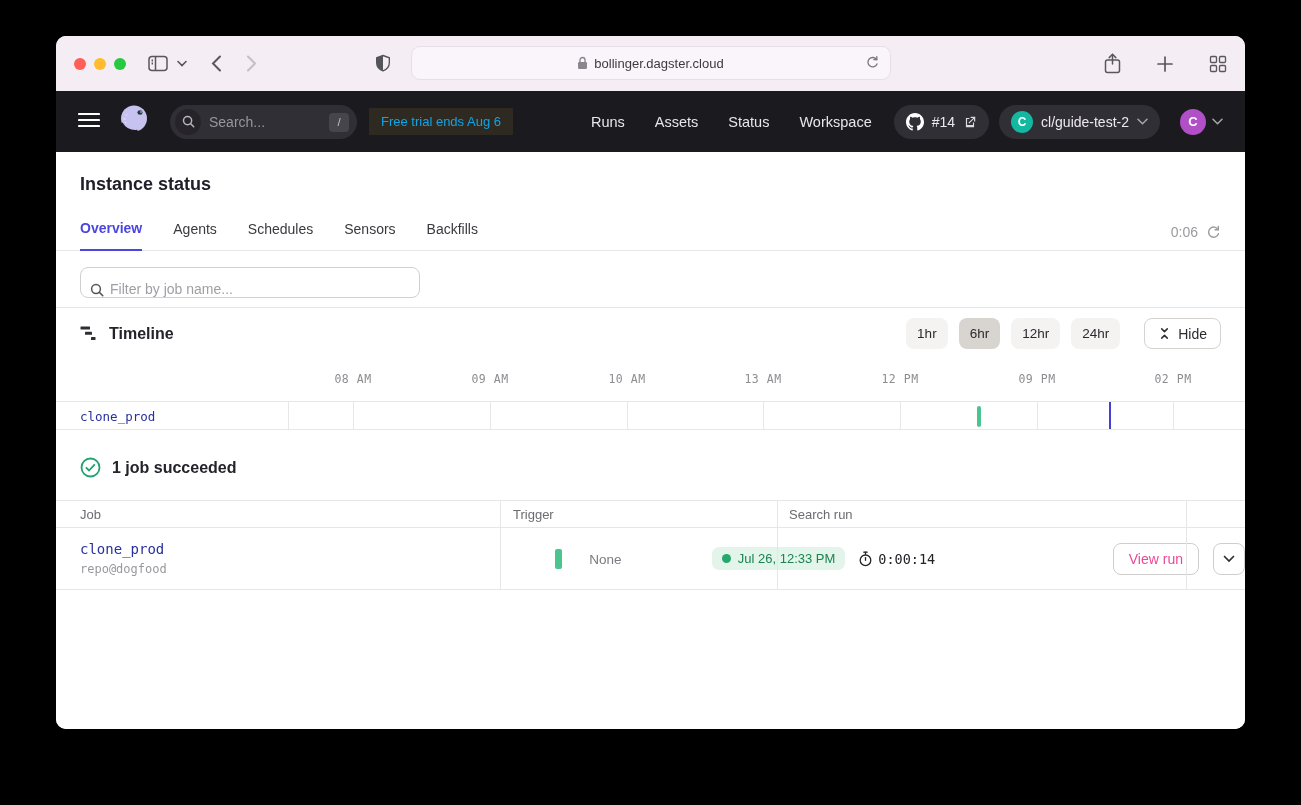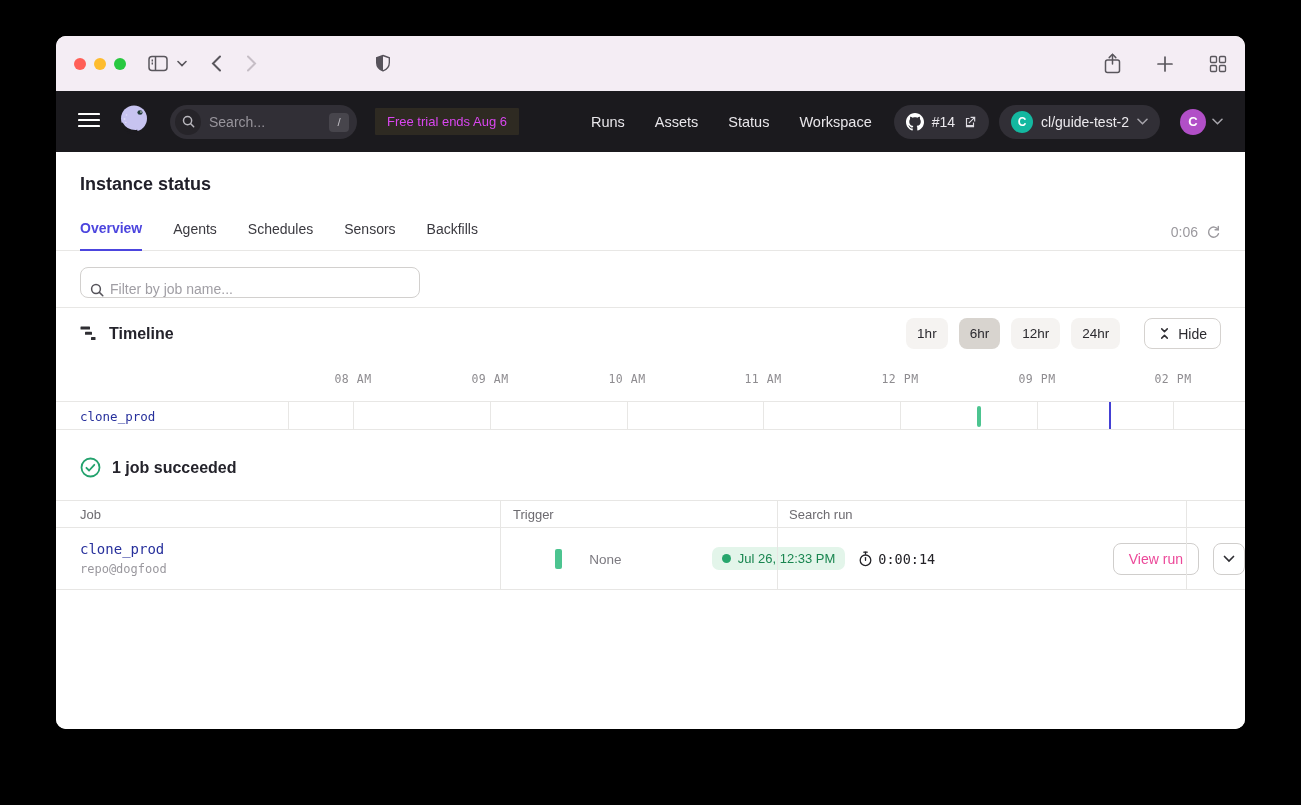--- a/index.html
+++ b/index.html
@@ -32,22 +32,22 @@
   .logo { margin-right:18px; }
   .search-pill { position:relative; width:187px; height:34px; background:#312f36; border-radius:17px;
     display:flex; align-items:center; padding-left:5px; }
   .search-circle { width:26px; height:26px; border-radius:50%; background:#262429;
     display:flex; align-items:center; justify-content:center; }
   .search-pill input { background:transparent; border:none; outline:none; color:#e8e6ea;
     font-size:14px; width:110px; margin-left:8px; font-family:"Liberation Sans",sans-serif; }
   .search-pill input::placeholder { color:#98959c; }
   .slash-badge { position:absolute; right:8px; top:8px; width:20px; height:19px; background:#47454c;
     border-radius:4px; color:#c3c1c7; font-size:11.5px; display:flex; align-items:center; justify-content:center; }
-  .trial-badge { margin-left:18px; height:27px; padding:0 12px; background:#2e2a22; border-radius:1px;
-    color:#d946ef; font-size:13px; display:flex; align-items:center; }
+  .trial-badge { margin-left:12px; height:27px; padding:0 12px; background:#2e2a22; border-radius:1px;
+    color:#0ea5e9; font-size:13px; display:flex; align-items:center; }
   .nav-links { margin-left:auto; display:flex; gap:30px; }
   .nav-link { color:#e8e6ea; font-size:14.5px; font-weight:500; cursor:pointer; }
   .nav-pills { display:flex; align-items:center; gap:10px; margin-left:22px; }
   .gh-pill, .dep-pill { height:34px; background:#312f36; border-radius:17px; display:flex;
     align-items:center; gap:8px; padding:0 12px; cursor:pointer; }
   .gh-num { color:#eceaee; font-size:14px; }
   .dep-circle { width:22px; height:22px; border-radius:50%; background:#14b8a0; color:#fff;
     font-size:12px; font-weight:700; display:flex; align-items:center; justify-content:center; }
   .dep-name { color:#eceaee; font-size:14px; }
   .avatar-group { display:flex; align-items:center; gap:6px; margin-left:10px; cursor:pointer; }
@@ -154,20 +154,33 @@
       <svg width="11" height="17" viewBox="0 0 11 17" fill="none" stroke="currentColor" stroke-width="2" stroke-linecap="round">
           <polyline points="2,1.5 9,8.5 2,15.5"></polyline>
         </svg>
     </span>
     <span class="chrome-ic" style="margin-left:118px">
       <svg width="16" height="19" viewBox="0 0 24 27" fill="none">
         <path d="M12 1.5l9.5 3.5v7c0 6.2-4 10.6-9.5 12.7C6.5 22.6 2.5 18.2 2.5 12V5z" stroke="#57535b" stroke-width="2"></path>
         <path d="M12 1.5L2.5 5v7c0 6.2 4 10.6 9.5 12.7z" fill="#57535b"></path>
       </svg>
     </span>
+    <div class="url-pill">
+      <svg width="11" height="14" viewBox="0 0 11 14" fill="none">
+        <rect x="1" y="6" width="9" height="7" rx="1.2" fill="#8a868f"></rect>
+        <path d="M3 6V4a2.5 2.5 0 0 1 5 0v2" stroke="#8a868f" stroke-width="1.4" fill="none"></path>
+      </svg>
+      <span>bollinger.dagster.cloud</span>
+      <span class="url-refresh">
+        <svg width="15" height="15" viewBox="0 0 16 16" fill="none" stroke="currentColor" stroke-width="1.4" stroke-linecap="round">
+          <path d="M12.8 9.5A5 5 0 1 1 12.4 5"></path>
+            <polyline points="12.6,1.8 12.6,5 9.4,5"></polyline>
+        </svg>
+      </span>
+    </div>
     <div class="chrome-right">
       <span class="chrome-ic">
         <svg width="17" height="21" viewBox="0 0 17 21" fill="none" stroke="currentColor" stroke-width="1.5" stroke-linecap="round">
           <rect x="1.5" y="7" width="14" height="12.5" rx="2"></rect>
           <line x1="8.5" y1="11" x2="8.5" y2="1.8"></line>
             <polyline points="5.2,4.6 8.5,1.3 11.8,4.6"></polyline>
         </svg>
       </span>
       <span class="chrome-ic">
         <svg width="16" height="16" viewBox="0 0 16 16" stroke="currentColor" stroke-width="1.7" stroke-linecap="round">
@@ -302,21 +315,21 @@
           </svg>
           <span>Hide</span>
         </button>
       </div>
     </div>
 
     <div class="chart">
       <span class="axis-label mono" style="left:297px">08 AM</span>
       <span class="axis-label mono" style="left:434px">09 AM</span>
       <span class="axis-label mono" style="left:571px">10 AM</span>
-      <span class="axis-label mono" style="left:707px">11 AM</span>
+      <span class="axis-label mono" style="left:707px">13 AM</span>
       <span class="axis-label mono" style="left:844px">12 PM</span>
       <span class="axis-label mono" style="left:981px">09 PM</span>
       <span class="axis-label mono" style="left:1117px">02 PM</span>
       <div class="chart-row">
         <span class="row-label mono">clone_prod</span>
         <span class="gridline" style="left:232px"></span>
         <span class="gridline" style="left:297px"></span>
         <span class="gridline" style="left:434px"></span>
         <span class="gridline" style="left:571px"></span>
         <span class="gridline" style="left:707px"></span>

